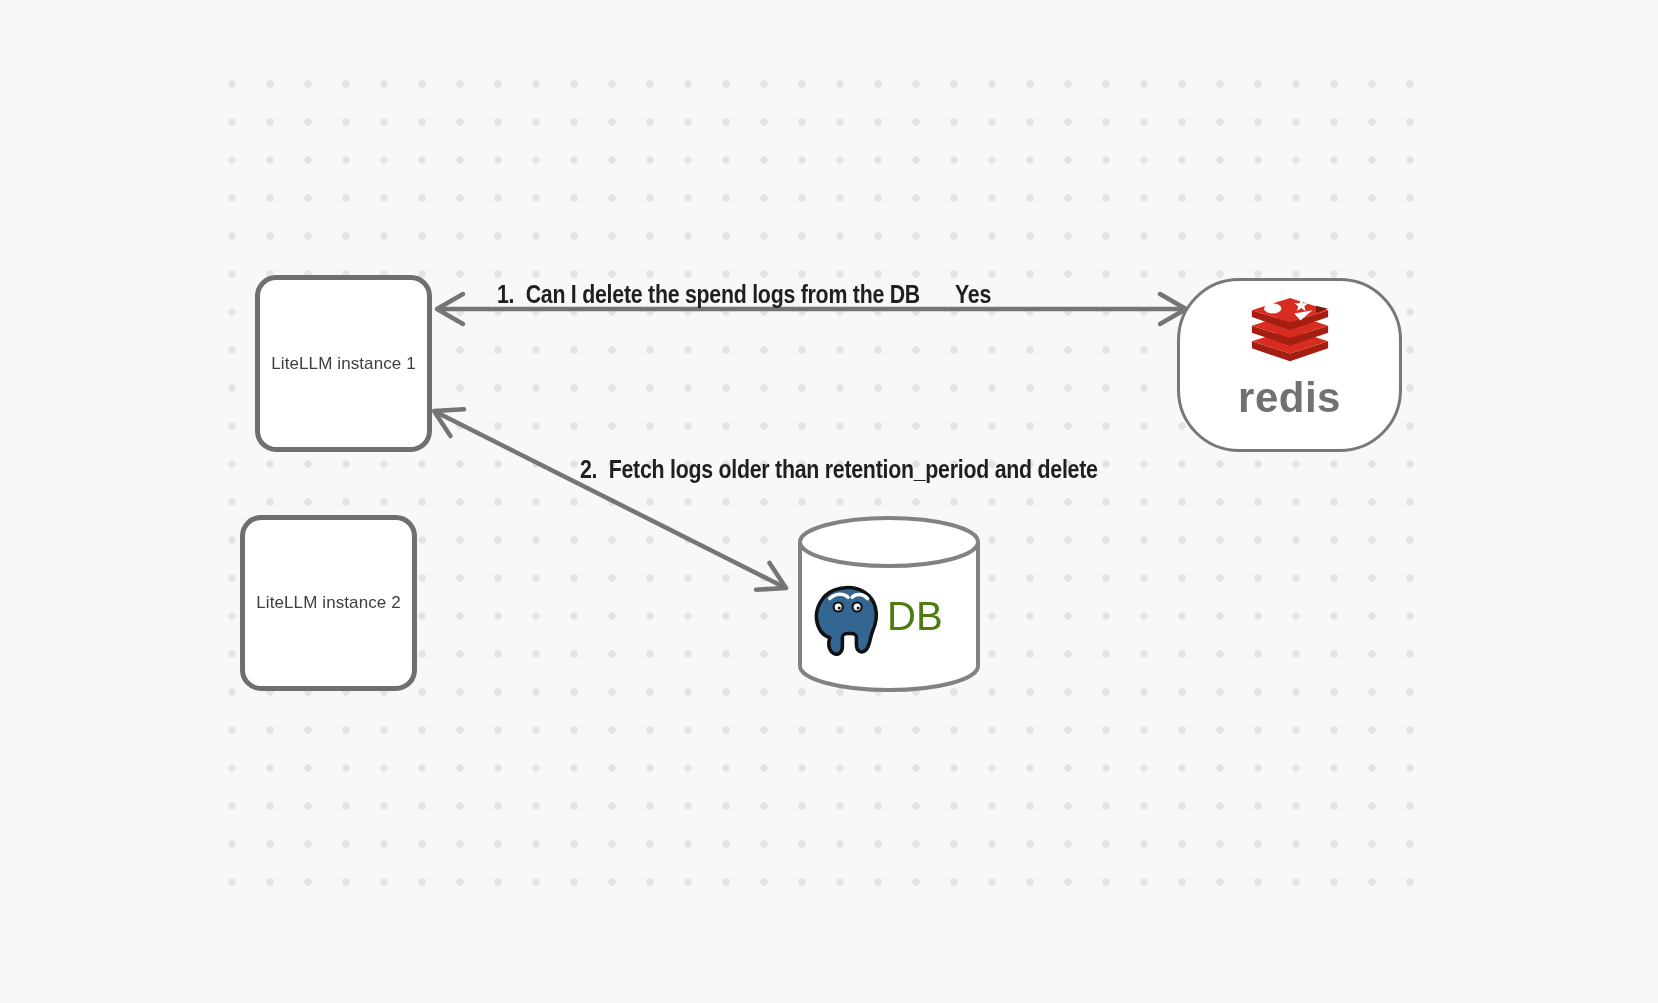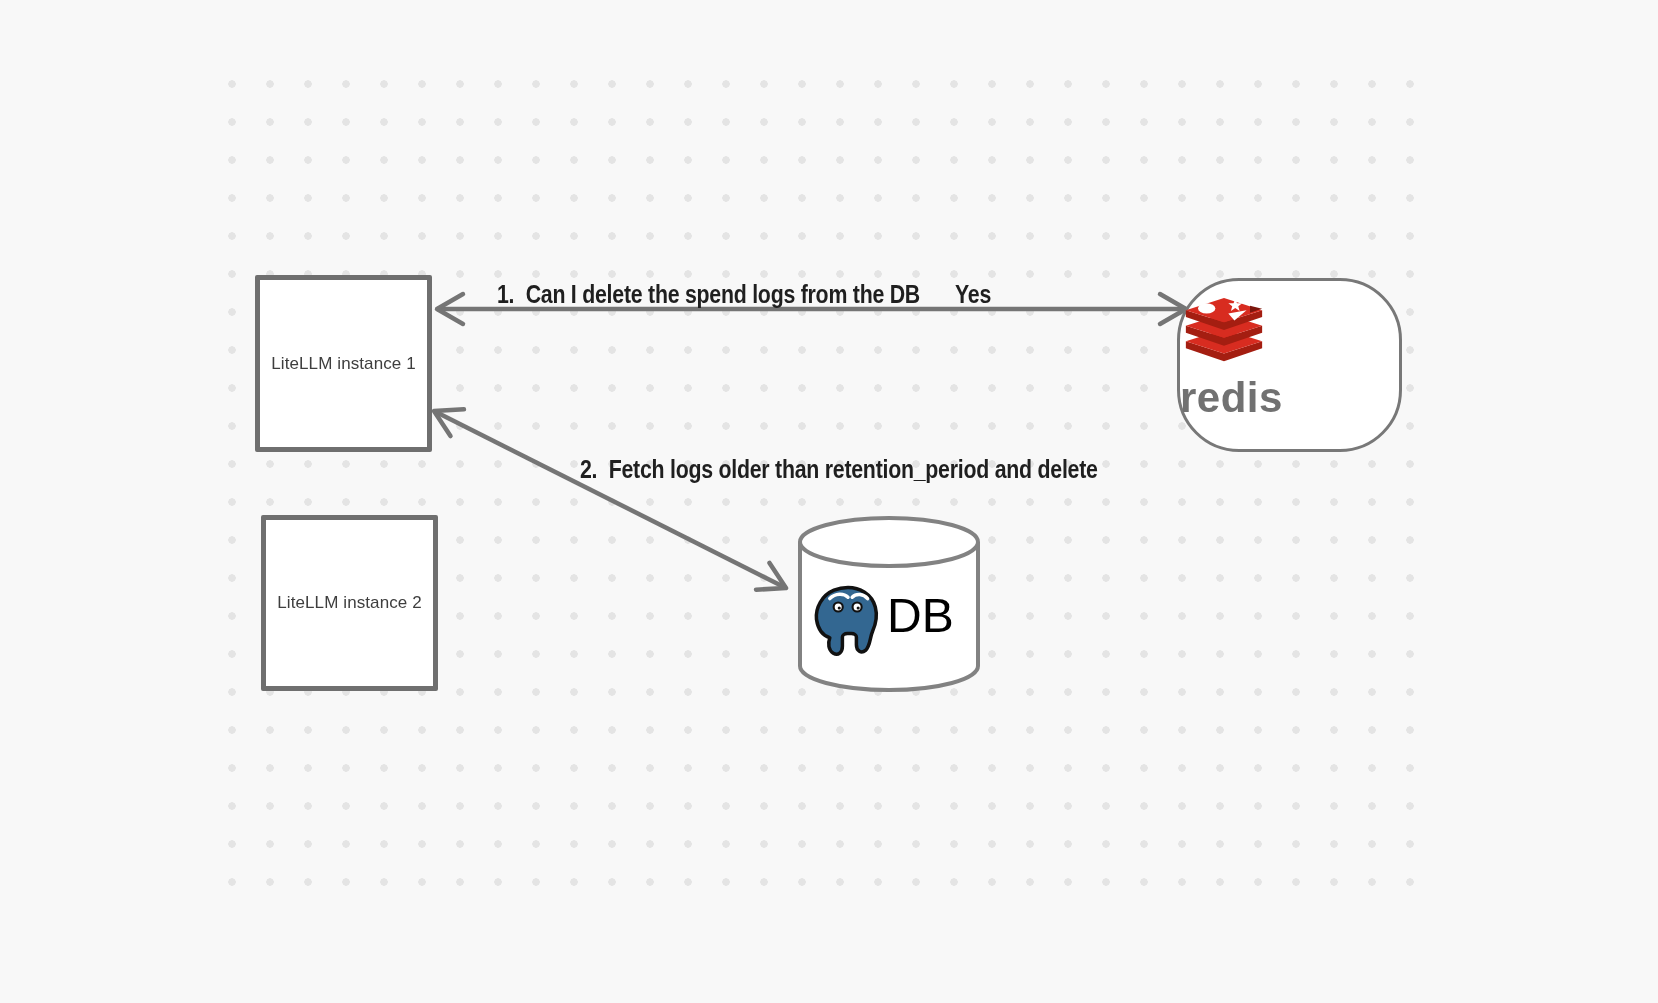--- a/index.html
+++ b/index.html
@@ -4,38 +4,38 @@
 <style>
   html,body{margin:0;padding:0;background:#f8f8f8;font-family:"Liberation Sans",sans-serif;}
   .page{position:relative;width:1658px;height:1003px;background:#f8f8f8;overflow:hidden;}
   .dotgrid{
     position:absolute;left:213px;top:65px;width:1216px;height:836px;
     background-image:radial-gradient(circle,#e4e4e4 3.5px,rgba(228,228,228,0) 4px);
     background-size:38px 38px;
   }
   .node-box{
     position:absolute;box-sizing:border-box;width:177px;height:177px;
-    background:#ffffff;border:5px solid #6f6f6f;border-radius:2px;
+    background:#ffffff;border:5px solid #6f6f6f;border-radius:21px;
     display:flex;align-items:center;justify-content:center;
   }
   .node-box .box-label{font-size:17px;color:#3e3e3e;letter-spacing:0.1px;}
   .redis-node{
     position:absolute;left:1177px;top:278px;box-sizing:border-box;width:225px;height:174px;
     background:#ffffff;border:3px solid #787878;border-radius:62px;
-    display:flex;flex-direction:column;align-items:flex-start;justify-content:flex-start;
+    display:flex;flex-direction:column;align-items:center;justify-content:flex-start;
     padding-top:17px;
   }
   .redis-wordmark{
     font-size:42px;font-weight:bold;color:#717171;line-height:1;margin-top:1px;letter-spacing:0.5px;
   }
   .db-node{position:absolute;left:795px;top:514px;width:188px;height:180px;}
   .db-node .cylinder{position:absolute;left:0;top:0;}
   .db-node .pg-icon{position:absolute;left:18px;top:70px;}
   .db-label{
-    position:absolute;left:92px;top:82px;font-size:48px;color:#000000;line-height:40px;
+    position:absolute;left:92px;top:82px;font-size:40px;color:#4d7c0f;line-height:40px;
   }
   .arrows-layer{position:absolute;left:0;top:0;pointer-events:none;}
   .edge-label{
     position:absolute;font-size:26px;font-weight:bold;color:#1f1f1f;
     white-space:pre;letter-spacing:-0.3px;line-height:26px;
     transform:scaleX(0.82);transform-origin:0 50%;
   }
   .lbl-1{left:497px;top:281px;}
   .lbl-yes{left:955px;top:281px;}
   .lbl-2{left:580px;top:456px;}
@@ -53,21 +53,21 @@
         <path d="M-26,-15 L0,0 L-26,15" fill="none" stroke="#757575" stroke-width="4.5" stroke-linecap="round" stroke-linejoin="round"></path>
       </marker>
     </defs>
     <path d="M437,309 L1186,309" stroke="#757575" stroke-width="4.5" fill="none" marker-start="url(#ah)" marker-end="url(#ah)"></path>
     <path d="M434,411 L786,588" stroke="#757575" stroke-width="4.5" fill="none" marker-start="url(#ah)" marker-end="url(#ah)"></path>
   </svg>
 
   <div class="node-box" style="left:255px;top:275px;">
     <span class="box-label">LiteLLM instance 1</span>
   </div>
-  <div class="node-box" style="left:261px;top:515px;height:176px;">
+  <div class="node-box" style="left:240px;top:515px;height:176px;">
     <span class="box-label">LiteLLM instance 2</span>
   </div>
 
   <div class="redis-node">
     <svg width="88" height="78" viewBox="0 0 100 90">
 
       <path fill="#a41e11" d="M6,50 L50,64 L94,50 L94,58 L50,73 L6,58 Z"></path>
       <path fill="#d82c20" d="M50,36 L94,50 L50,64 L6,50 Z"></path>
 
       <path fill="#a41e11" d="M6,32 L50,46 L94,32 L94,40 L50,55 L6,40 Z"></path>

